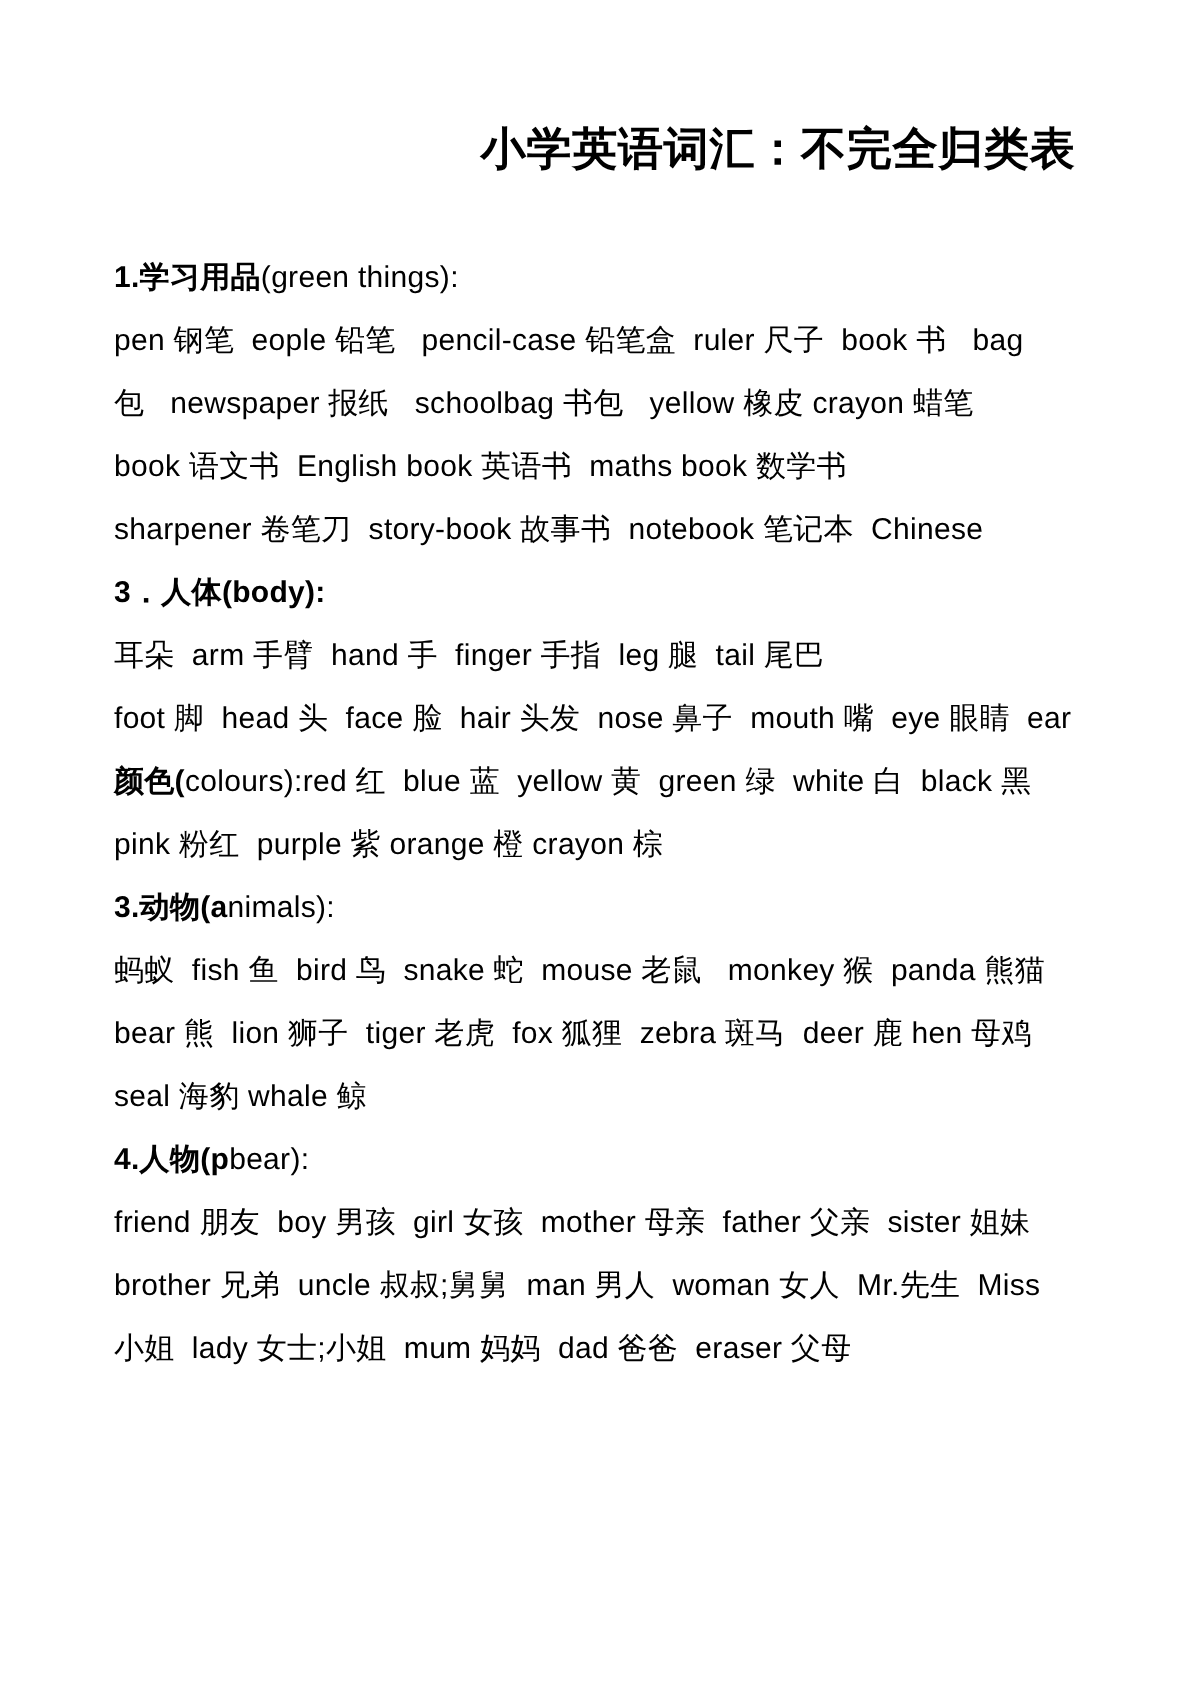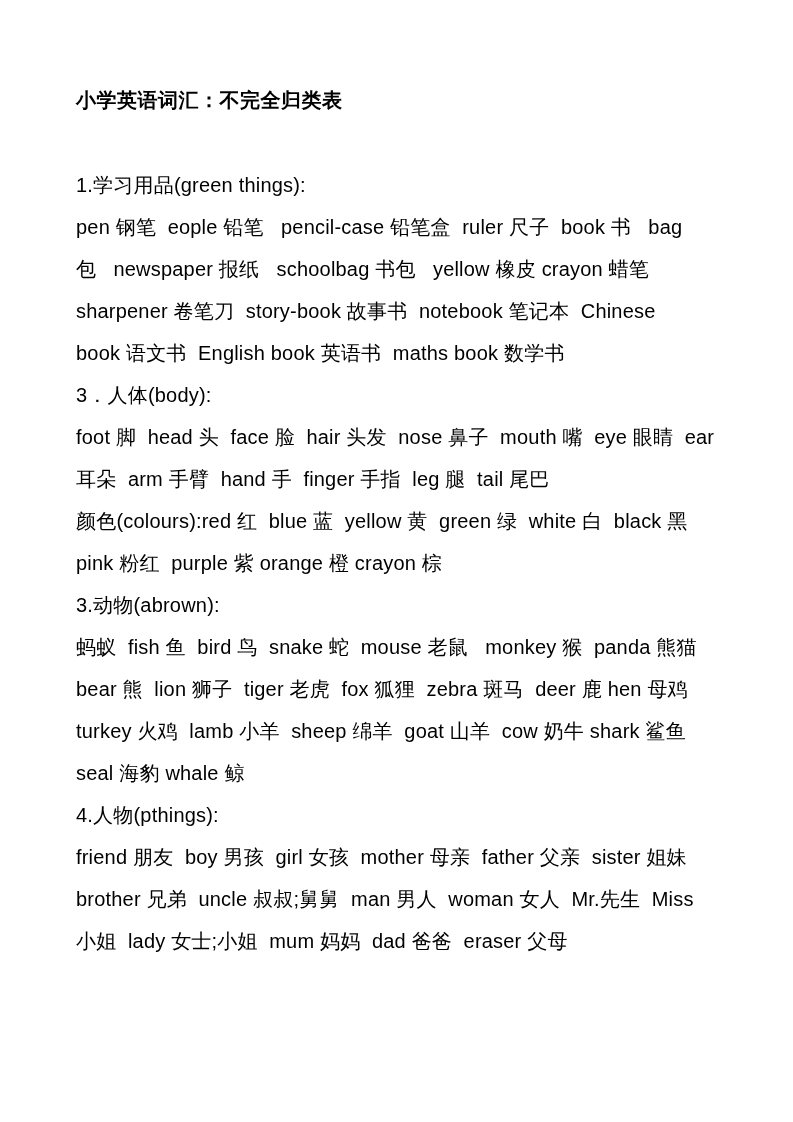--- a/index.html
+++ b/index.html
@@ -16,59 +16,58 @@
   }
   .page {
     box-sizing: border-box;
     width: 793px;
     height: 1122px;
     padding: 86px 76px 0 76px;
     background: #ffffff;
   }
   .doc-title {
     margin: 0;
-    font-size: 20px;
+    font-size: 30px;
     font-weight: bold;
     line-height: 28px;
-    text-align: left;
+    text-align: right;
     letter-spacing: 0.5px;
     white-space: pre-wrap;
   }
   .doc-content {
     margin-top: 50px;
     font-size: 20px;
     line-height: 42px;
   }
   .text-line {
     white-space: pre-wrap;
     letter-spacing: 0.2px;
   }
   .seg-bold {
-    font-weight: normal;
+    font-weight: bold;
   }
 </style>
 </head>
 <body>
 
 <div class="page">
   <h1 class="doc-title">小学英语词汇：不完全归类表</h1>
   <div class="doc-content" id="doc-content">
       <div class="text-line"><span class="seg-bold">1.学习用品</span><span class="seg-regular">(green things):</span></div>
       <div class="text-line"><span class="seg-regular">pen 钢笔  eople 铅笔   pencil-case 铅笔盒  ruler 尺子  book 书   bag</span></div>
       <div class="text-line"><span class="seg-regular">包   newspaper 报纸   schoolbag 书包   yellow 橡皮 crayon 蜡笔</span></div>
+      <div class="text-line"><span class="seg-regular">book 语文书  English book 英语书  maths book 数学书</span></div>
       <div class="text-line"><span class="seg-regular">sharpener 卷笔刀  story-book 故事书  notebook 笔记本  Chinese</span></div>
-      <div class="text-line"><span class="seg-regular">book 语文书  English book 英语书  maths book 数学书</span></div>
       <div class="text-line"><span class="seg-bold">3．人体(body):</span></div>
+      <div class="text-line"><span class="seg-regular">耳朵  arm 手臂  hand 手  finger 手指  leg 腿  tail 尾巴</span></div>
       <div class="text-line"><span class="seg-regular">foot 脚  head 头  face 脸  hair 头发  nose 鼻子  mouth 嘴  eye 眼睛  ear</span></div>
-      <div class="text-line"><span class="seg-regular">耳朵  arm 手臂  hand 手  finger 手指  leg 腿  tail 尾巴</span></div>
       <div class="text-line"><span class="seg-bold">颜色(</span><span class="seg-regular">colours):red 红  blue 蓝  yellow 黄  green 绿  white 白  black 黑</span></div>
       <div class="text-line"><span class="seg-regular">pink 粉红  purple 紫 orange 橙 crayon 棕</span></div>
-      <div class="text-line"><span class="seg-bold">3.动物(a</span><span class="seg-regular">brown):</span></div>
+      <div class="text-line"><span class="seg-bold">3.动物(a</span><span class="seg-regular">nimals):</span></div>
       <div class="text-line"><span class="seg-regular">蚂蚁  fish 鱼  bird 鸟  snake 蛇  mouse 老鼠   monkey 猴  panda 熊猫</span></div>
       <div class="text-line"><span class="seg-regular">bear 熊  lion 狮子  tiger 老虎  fox 狐狸  zebra 斑马  deer 鹿 hen 母鸡</span></div>
-      <div class="text-line"><span class="seg-regular">turkey 火鸡  lamb 小羊  sheep 绵羊  goat 山羊  cow 奶牛 shark 鲨鱼</span></div>
       <div class="text-line"><span class="seg-regular">seal 海豹 whale 鲸</span></div>
-      <div class="text-line"><span class="seg-bold">4.人物(p</span><span class="seg-regular">things):</span></div>
+      <div class="text-line"><span class="seg-bold">4.人物(p</span><span class="seg-regular">bear):</span></div>
       <div class="text-line"><span class="seg-regular">friend 朋友  boy 男孩  girl 女孩  mother 母亲  father 父亲  sister 姐妹</span></div>
       <div class="text-line"><span class="seg-regular">brother 兄弟  uncle 叔叔;舅舅  man 男人  woman 女人  Mr.先生  Miss</span></div>
       <div class="text-line"><span class="seg-regular">小姐  lady 女士;小姐  mum 妈妈  dad 爸爸  eraser 父母</span></div>
     </div>
 </div>
 
 </body></html>

